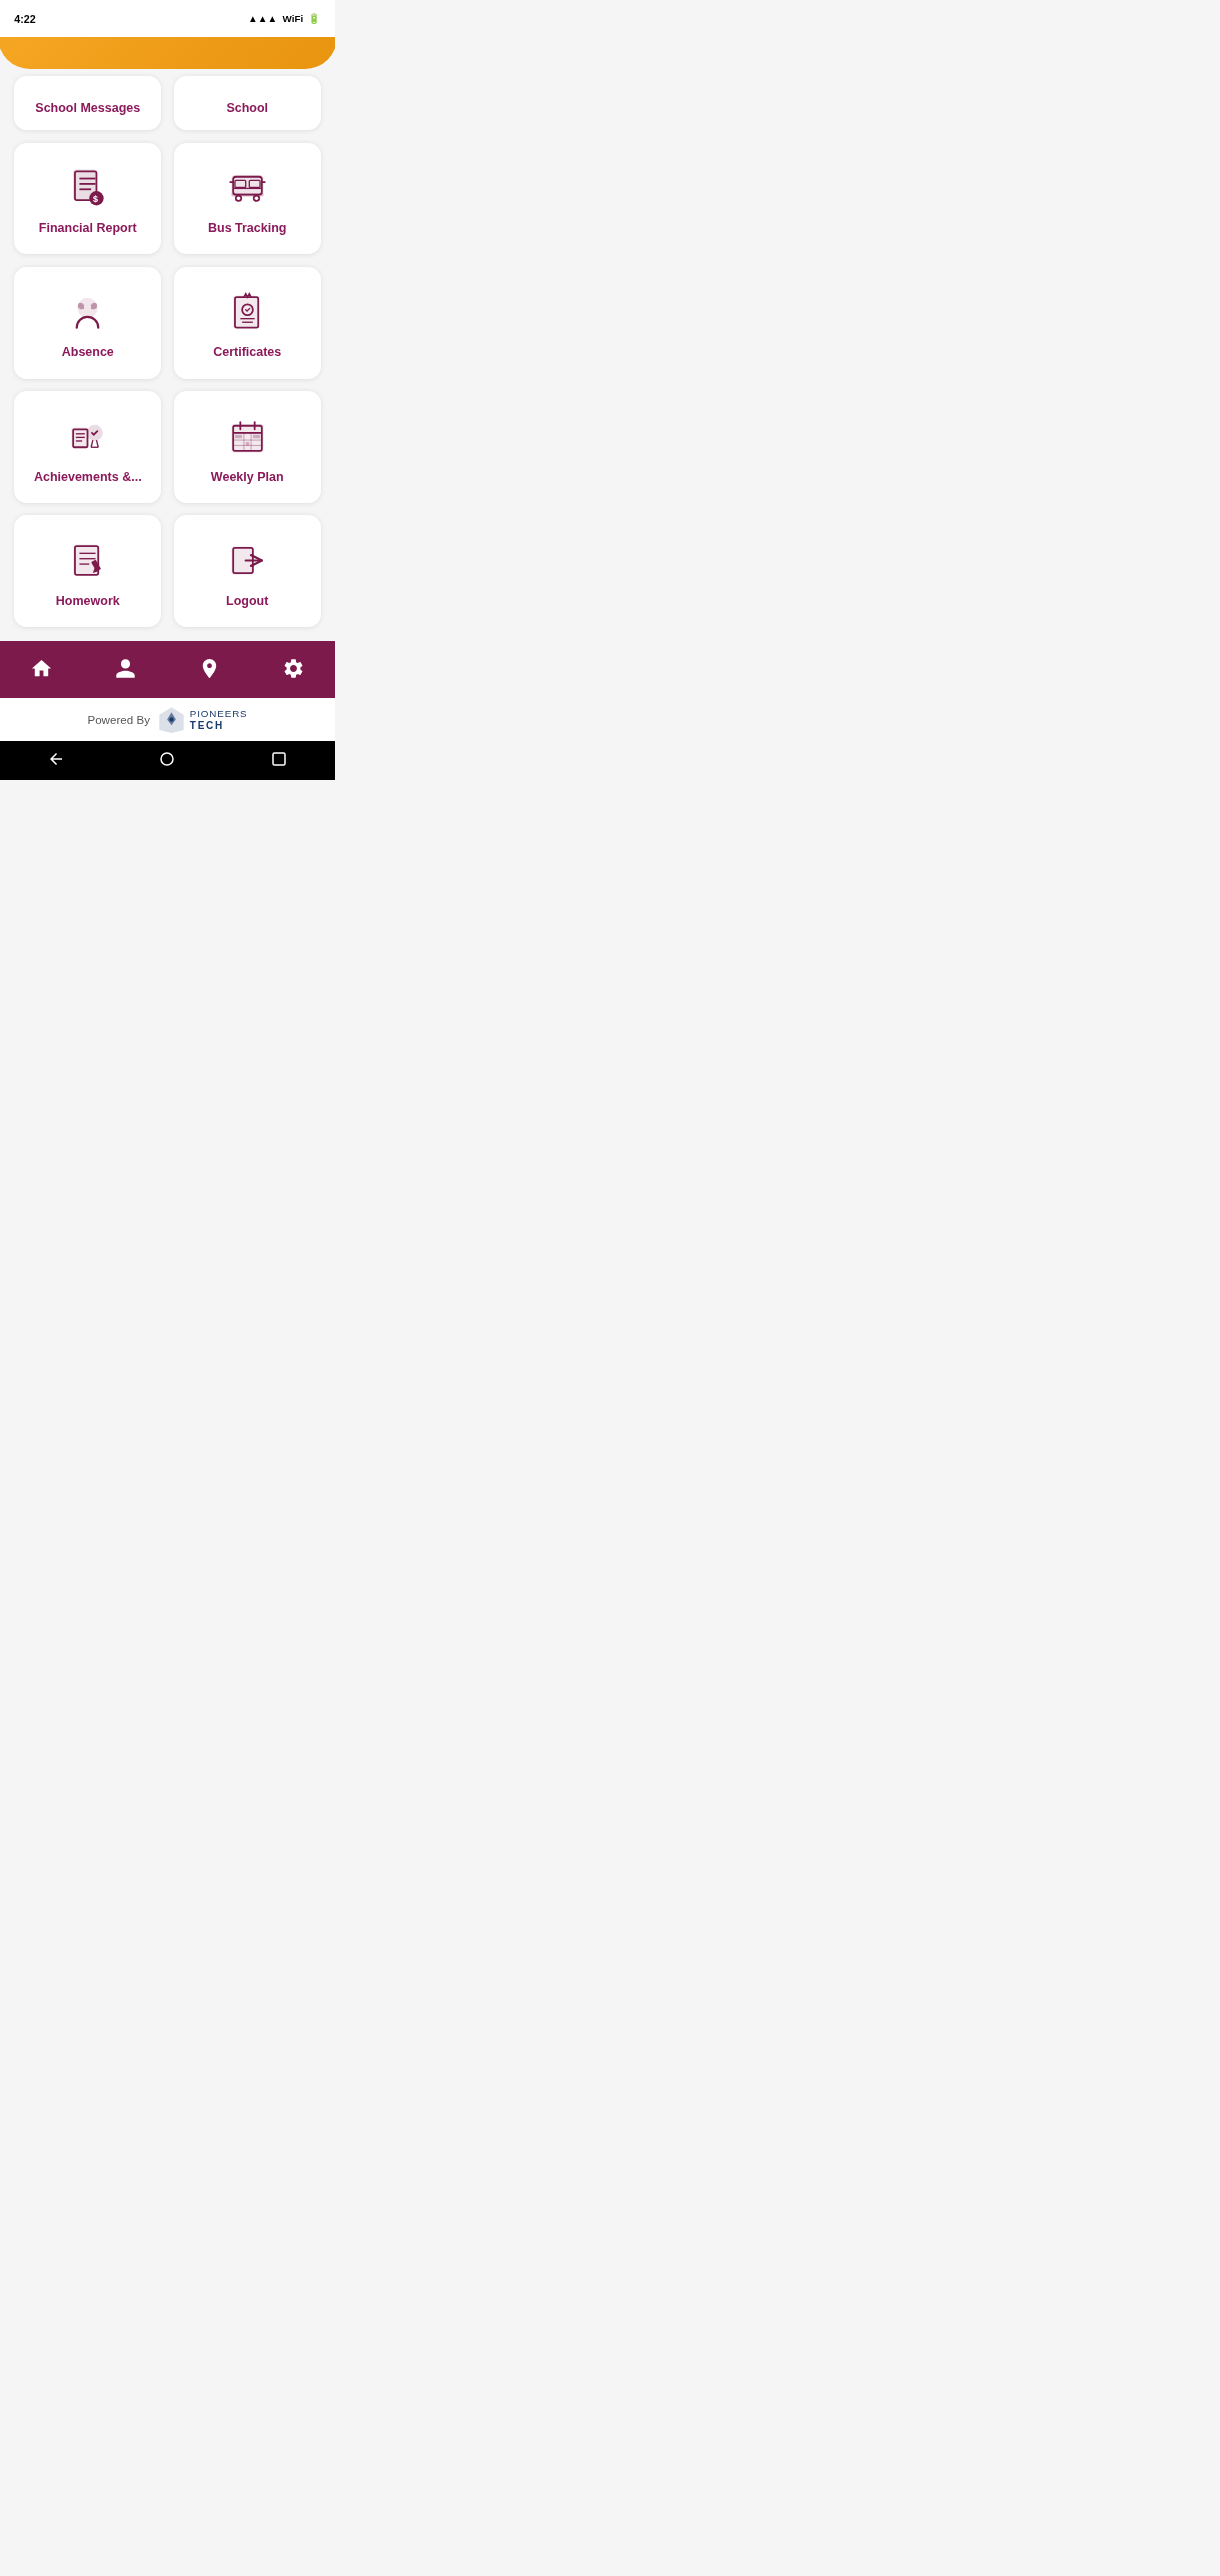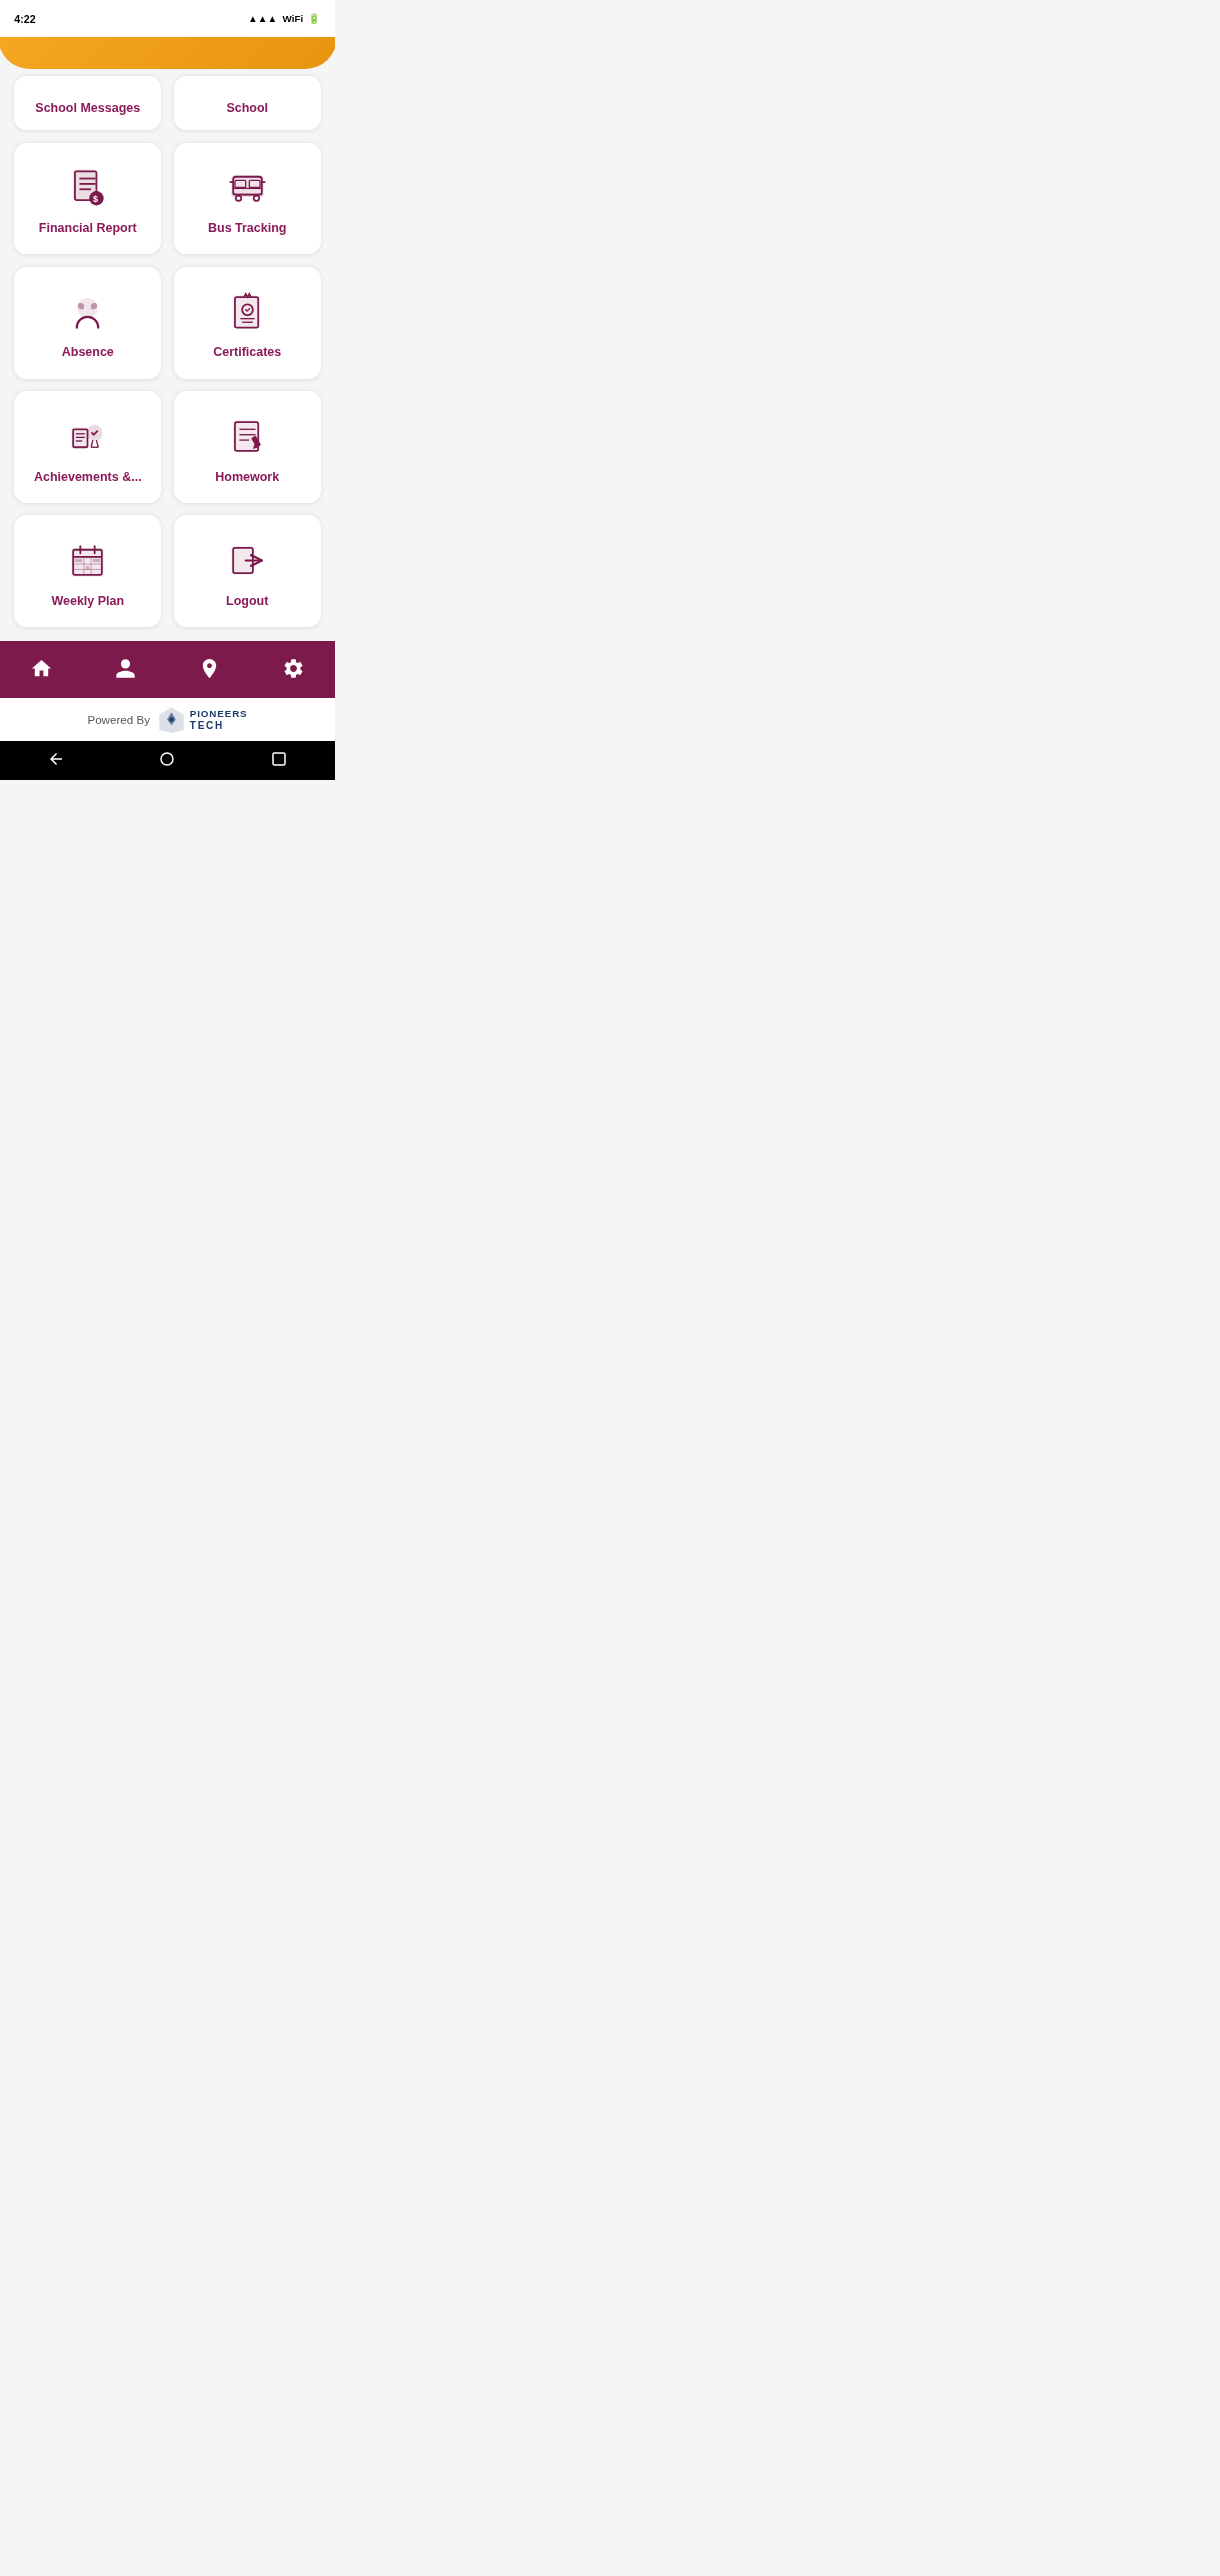--- a/index.html
+++ b/index.html
@@ -127,21 +127,21 @@
     }
 
     .pioneers-logo-text {
       display: flex;
       flex-direction: column;
       line-height: 1.1;
     }
 
     .pioneers-name {
       font-size: 9.8px;
-      font-weight: 700;
+      font-weight: 400;
       color: #1a3a6b;
       letter-spacing: 0.9px;
       text-transform: uppercase;
     }
 
     .pioneers-sub {
       font-size: 10px;
       font-weight: 600;
       color: #1a3a6b;
       letter-spacing: 1.8px;
@@ -301,52 +301,52 @@
           <line x1="34" y1="28" x2="36" y2="36" stroke="#7b1a4b" stroke-width="1.5"></line>
           <line x1="28" y1="36" x2="36" y2="36" stroke="#7b1a4b" stroke-width="1.5"></line>
         </svg>
       </div>
       <span class="card-label">Achievements &amp;...</span>
     </div>
 
     <div class="card">
       <div class="card-icon">
         <svg viewBox="0 0 48 48" fill="none" xmlns="http://www.w3.org/2000/svg">
-          <rect x="8" y="6" width="28" height="34" rx="3" fill="#7b1a4b" opacity="0.1"></rect>
-          <rect x="10" y="8" width="26" height="32" rx="2" stroke="#7b1a4b" stroke-width="2" fill="none"></rect>
-          <line x1="15" y1="16" x2="33" y2="16" stroke="#7b1a4b" stroke-width="1.5"></line>
-          <line x1="15" y1="22" x2="33" y2="22" stroke="#7b1a4b" stroke-width="1.5"></line>
-          <line x1="15" y1="28" x2="26" y2="28" stroke="#7b1a4b" stroke-width="1.5"></line>
-
-          <rect x="28" y="26" width="6" height="12" rx="1" transform="rotate(-30 28 26)" fill="#7b1a4b"></rect>
-          <path d="M32 32 L36 36 L30 38 Z" fill="#7b1a4b"></path>
-        </svg>
-      </div>
-      <span class="card-label">Homework</span>
-    </div>
-
-    <div class="card">
-      <div class="card-icon">
-        <svg viewBox="0 0 48 48" fill="none" xmlns="http://www.w3.org/2000/svg">
           <rect x="6" y="10" width="36" height="32" rx="3" fill="#7b1a4b" opacity="0.1"></rect>
           <rect x="8" y="12" width="32" height="28" rx="2" stroke="#7b1a4b" stroke-width="2" fill="none"></rect>
           <line x1="8" y1="20" x2="40" y2="20" stroke="#7b1a4b" stroke-width="2"></line>
           <line x1="16" y1="8" x2="16" y2="16" stroke="#7b1a4b" stroke-width="2" stroke-linecap="round"></line>
           <line x1="32" y1="8" x2="32" y2="16" stroke="#7b1a4b" stroke-width="2" stroke-linecap="round"></line>
 
           <line x1="20" y1="20" x2="20" y2="40" stroke="#7b1a4b" stroke-width="1" opacity="0.4"></line>
           <line x1="28" y1="20" x2="28" y2="40" stroke="#7b1a4b" stroke-width="1" opacity="0.4"></line>
           <line x1="8" y1="28" x2="40" y2="28" stroke="#7b1a4b" stroke-width="1" opacity="0.4"></line>
           <line x1="8" y1="34" x2="40" y2="34" stroke="#7b1a4b" stroke-width="1" opacity="0.4"></line>
           <rect x="10" y="22" width="8" height="4" rx="1" fill="#7b1a4b" opacity="0.3"></rect>
           <rect x="22" y="30" width="4" height="4" rx="1" fill="#7b1a4b" opacity="0.3"></rect>
           <rect x="30" y="22" width="8" height="4" rx="1" fill="#7b1a4b" opacity="0.3"></rect>
         </svg>
       </div>
       <span class="card-label">Weekly Plan</span>
+    </div>
+
+    <div class="card">
+      <div class="card-icon">
+        <svg viewBox="0 0 48 48" fill="none" xmlns="http://www.w3.org/2000/svg">
+          <rect x="8" y="6" width="28" height="34" rx="3" fill="#7b1a4b" opacity="0.1"></rect>
+          <rect x="10" y="8" width="26" height="32" rx="2" stroke="#7b1a4b" stroke-width="2" fill="none"></rect>
+          <line x1="15" y1="16" x2="33" y2="16" stroke="#7b1a4b" stroke-width="1.5"></line>
+          <line x1="15" y1="22" x2="33" y2="22" stroke="#7b1a4b" stroke-width="1.5"></line>
+          <line x1="15" y1="28" x2="26" y2="28" stroke="#7b1a4b" stroke-width="1.5"></line>
+
+          <rect x="28" y="26" width="6" height="12" rx="1" transform="rotate(-30 28 26)" fill="#7b1a4b"></rect>
+          <path d="M32 32 L36 36 L30 38 Z" fill="#7b1a4b"></path>
+        </svg>
+      </div>
+      <span class="card-label">Homework</span>
     </div>
 
     <div class="card">
       <div class="card-icon">
         <svg viewBox="0 0 48 48" fill="none" xmlns="http://www.w3.org/2000/svg">
           <rect x="6" y="8" width="24" height="32" rx="3" fill="#7b1a4b" opacity="0.1"></rect>
           <rect x="8" y="10" width="22" height="28" rx="2" stroke="#7b1a4b" stroke-width="2" fill="none"></rect>
           <path d="M28 18 L40 24 L28 30" stroke="#7b1a4b" stroke-width="2.5" fill="none" stroke-linecap="round" stroke-linejoin="round"></path>
           <line x1="22" y1="24" x2="40" y2="24" stroke="#7b1a4b" stroke-width="2.5" stroke-linecap="round"></line>
         </svg>

